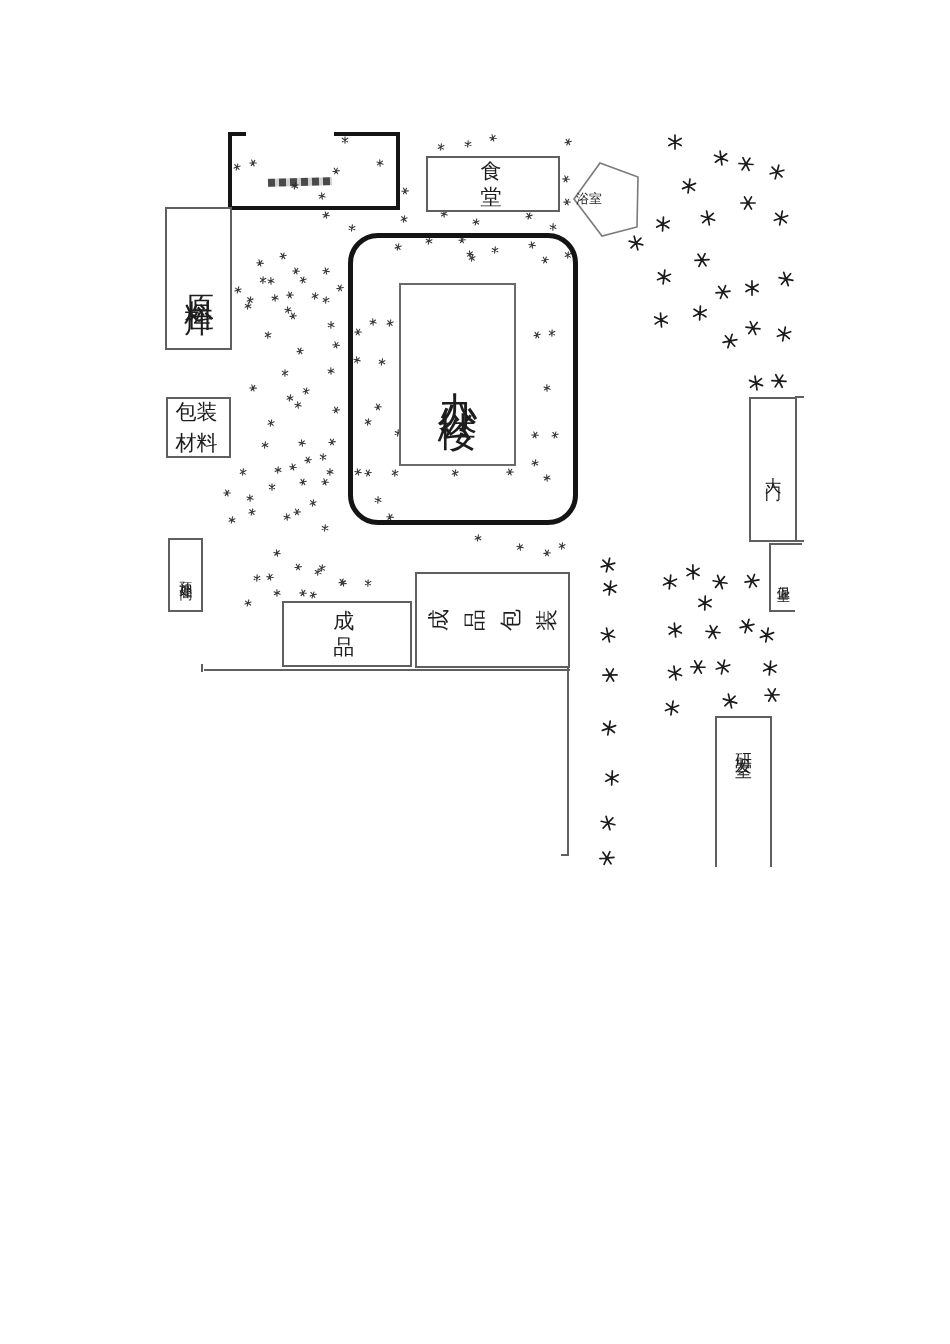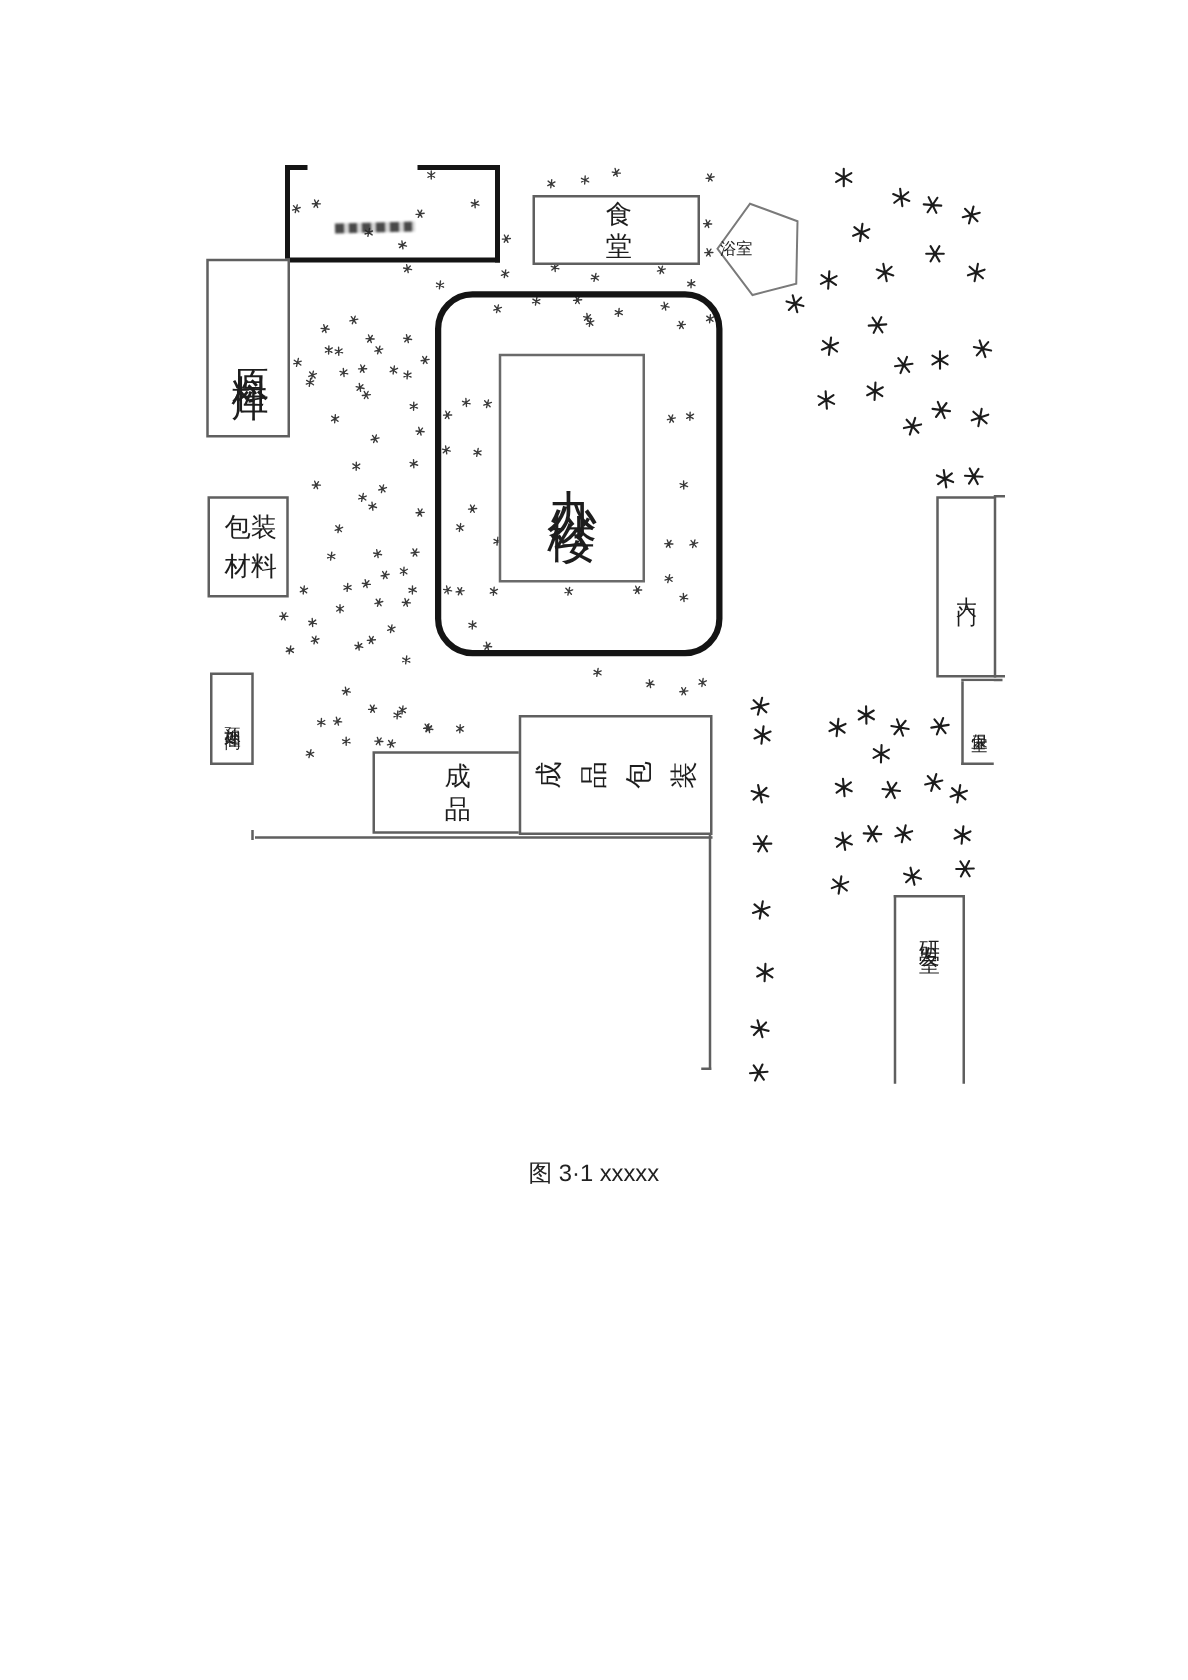--- a/index.html
+++ b/index.html
@@ -4,39 +4,39 @@
 <style>
   html,body{margin:0;padding:0;background:#ffffff;}
   .page{position:relative;width:950px;height:1344px;background:#fff;overflow:hidden;
         font-family:"Liberation Serif","DejaVu Serif",serif;color:#1d1d1d;}
   .figure{position:absolute;left:0;top:0;width:950px;height:960px;}
   #trees-svg{position:absolute;left:0;top:0;width:950px;height:960px;z-index:1;overflow:visible;}
   .box{position:absolute;box-sizing:border-box;border:2px solid #5f5f5f;background:#fff;
        display:flex;align-items:center;justify-content:center;z-index:2;}
   .transparent{background:transparent;}
   .v{writing-mode:vertical-rl;text-orientation:upright;}
-  .wrap{line-break:anywhere;word-break:break-all;text-align:right;}
+  .wrap{line-break:anywhere;word-break:break-all;text-align:left;}
   
   .workshop{left:228px;top:136px;width:172px;height:74px;border:4px solid #141414;border-top:none;background:transparent;}
   .wt-bar{position:absolute;top:-4px;height:4px;background:#141414;}
   .wt-bar.l{left:-4px;width:18px;}
   .wt-bar.r{right:-4px;width:66px;}
   .smudge{position:absolute;left:36px;top:42px;width:64px;height:8px;
           background:repeating-linear-gradient(90deg,#2a2a2a 0 7px,rgba(42,42,42,.25) 7px 11px);
           filter:blur(.7px);transform:rotate(-1.5deg);opacity:.85;}
   .raw{left:165px;top:207px;width:67px;height:143px;font-size:30px;letter-spacing:5px;}
   .canteen{left:426px;top:156px;width:134px;height:56px;font-size:21px;}
   .canteen span{width:1.2em;line-height:1.25;}
   .bath-label{position:absolute;left:576px;top:190px;width:56px;text-align:left;font-size:13px;z-index:3;}
   .office-outer{left:348px;top:233px;width:230px;height:292px;border:5px solid #141414;border-radius:30px;background:transparent;}
   .office-inner{left:399px;top:283px;width:117px;height:183px;border:2px solid #6a6a6a;font-size:40px;letter-spacing:10px;}
-  .packaging{left:166px;top:397px;width:65px;height:81px;font-size:21px;}
+  .packaging{left:166px;top:397px;width:65px;height:61px;font-size:21px;}
   .packaging span{width:2.2em;line-height:1.45;}
   .pretreat{left:168px;top:538px;width:35px;height:74px;font-size:13px;letter-spacing:2px;}
-  .finished{left:298px;top:601px;width:130px;height:66px;font-size:21px;}
+  .finished{left:282px;top:601px;width:130px;height:66px;font-size:21px;}
   .finished span{width:1.3em;line-height:1.25;}
   .fpp{left:415px;top:572px;width:155px;height:96px;font-size:22px;}
   .fpp .rchar{display:inline-block;transform:rotate(-90deg);margin:0 7px;}
   .gate{left:749px;top:397px;width:48px;height:145px;font-size:17px;letter-spacing:6px;}
   .security{left:769px;top:545px;width:26px;height:67px;border:none;border-left:2px solid #5f5f5f;
             border-bottom:2px solid #5f5f5f;font-size:13px;letter-spacing:1px;background:#fff;}
   .rd{left:715px;top:716px;width:57px;height:151px;border-bottom:none;align-items:flex-start;
       padding-top:22px;font-size:17px;letter-spacing:4px;}
   .hline,.vline,.dash{position:absolute;background:#5f5f5f;z-index:2;}
   .road-h{left:204px;top:669px;width:366px;height:2px;}
@@ -282,14 +282,13 @@
     <div class="hline gate-tick-bottom"></div>
     <div class="hline gate-underline"></div>
     <div class="box security">
       <span class="v">保卫室</span>
     </div>
     <div class="box rd">
       <span class="v">研发室</span>
     </div>
   </div>
 
-  <div class="caption">图 3·1 xxxxx</div>
 </div>
 
 </body></html>

